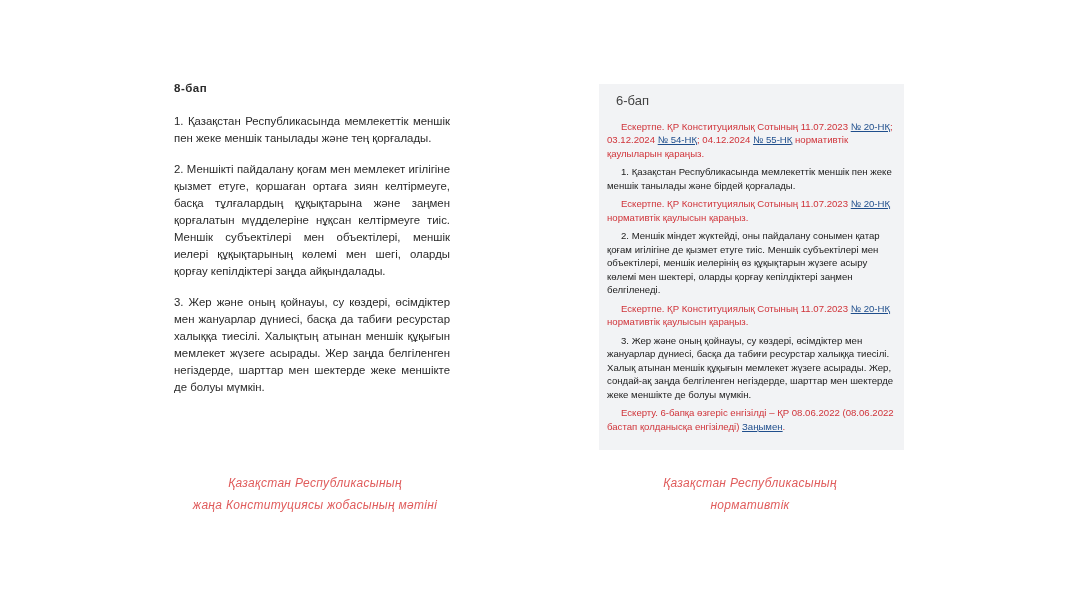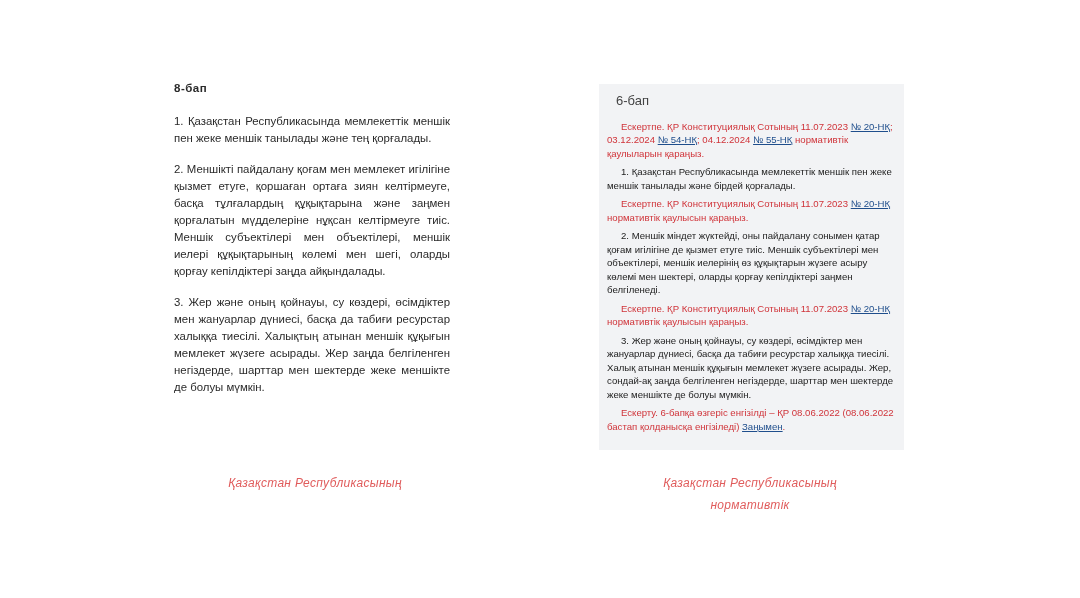--- a/index.html
+++ b/index.html
@@ -55,17 +55,18 @@
     <span>Ескертпе. ҚР Конституциялық Сотының 11.07.2023 </span><a>№ 20-НҚ</a><span> нормативтік қаулысын қараңыз.</span>
   </p>
   <p>3. Жер және оның қойнауы, су көздері, өсімдіктер мен жануарлар дүниесі, басқа да табиғи ресурстар халыққа тиесілі. Халық атынан меншік құқығын мемлекет жүзеге асырады. Жер, сондай-ақ заңда белгіленген негіздерде, шарттар мен шектерде жеке меншікте де болуы мүмкін.</p>
   <p class="note">
     <span>Ескерту. 6-бапқа өзгеріс енгізілді – ҚР 08.06.2022 (08.06.2022 бастап қолданысқа енгізіледі) </span><a>Заңымен</a><span>.</span>
   </p>
 </div>
 
 <div class="caption left">
   <div>Қазақстан Республикасының</div>
+  <div>жаңа Конституциясы жобасының мәтіні</div>
 </div>
 <div class="caption right">
   <div>Қазақстан Республикасының</div>
   <div>нормативтік</div>
 </div>
 
 </body></html>

